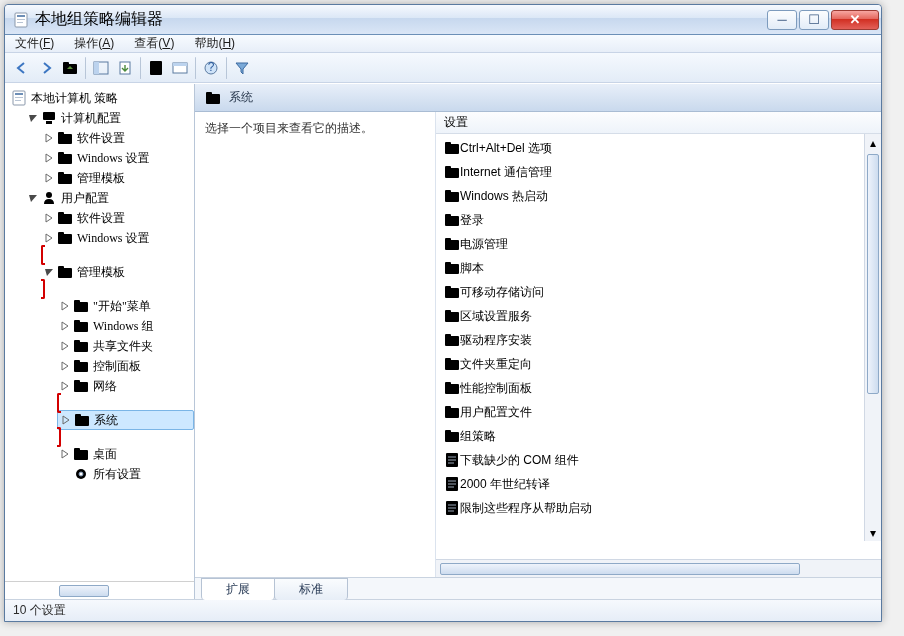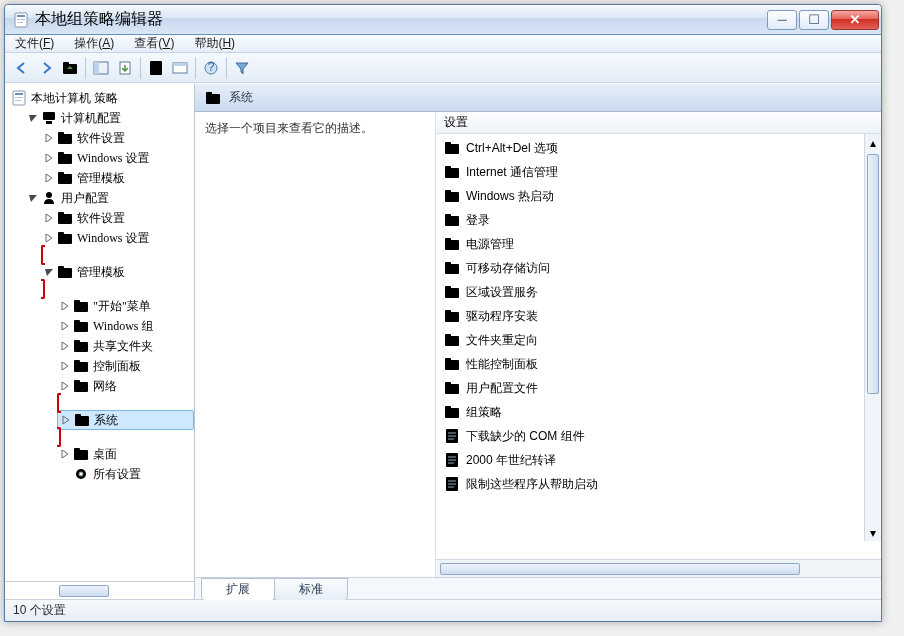--- a/index.html
+++ b/index.html
@@ -51,21 +51,21 @@
 .desc-col { width: 240px; padding: 8px 10px; color:#333; }
 .list-col { flex:1; border-left:1px solid #dbe3ee; display:flex; flex-direction:column; min-width:0; position:relative; }
 .list-header { height: 22px; border-bottom: 1px solid #d5dde8; background: linear-gradient(#fcfdfe,#eef3fa); display:flex; align-items:center; padding: 0 8px; }
 .list-scroll { flex:1; overflow:hidden; padding: 2px 0; position:relative;}
 .vscrollbar { position:absolute; right:0; top:0; bottom:18px; width:17px; background:#f0f3f8; border-left:1px solid #d0d8e4; }
 .vscrollbar .arr { height:17px; display:flex; align-items:center; justify-content:center; }
 .vscrollbar .thumb { position:absolute; top:20px; left:2px; right:2px; height:240px; background:linear-gradient(90deg,#eef3fb,#cddcef); border:1px solid #8ea9c7; border-radius:2px; }
 .hscrollbar { height:18px; border-top:1px solid #d0d8e4; background:#f0f3f8; display:flex; align-items:center; padding: 0 17px 0 2px; position:relative;}
 .hscrollbar .thumb { height:12px; flex:0 0 360px; background:linear-gradient(#eef3fb,#cddcef); border:1px solid #8ea9c7; border-radius:2px; margin-left:2px;}
 
-.list-row { display:flex; align-items:center; height:24px; padding: 0 8px; gap:6px; cursor:default; }
+.list-row { display:flex; align-items:center; height:24px; padding: 0 8px; cursor:default; }
 .list-row .ico { width:16px; height:16px; display:inline-flex; }
 .list-row .txt { color:#000; }
 
 .tabs-row { height: 22px; border-top:1px solid #c9d3e0; display:flex; align-items:flex-end; padding: 0 6px; background:#f4f7fb; }
 .tab { padding: 2px 24px; border:1px solid #b6c3d4; border-bottom:none; background: linear-gradient(#fafcfe,#e7eef7); margin-right:-1px; font-size:12px; color:#2a3c57; position:relative; top:1px; border-radius: 0 0 4px 4px;}
 .tab.active { background:#fff; }
 
 .statusbar { height: 22px; border-top:1px solid #c9d3e0; background: linear-gradient(#f6f9fd,#e6edf7); display:flex; align-items:center; padding: 0 8px; color:#2b2b2b; font-size:12px;}
 .tri-exp{fill:#5a5a5a;}
 </style>
@@ -524,20 +524,28 @@
                   </svg>
                 </span>
                 <span class="txt">电源管理</span>
               </div>
               <div class="list-row">
                 <span class="ico">
                   <svg class="folder-svg" viewBox="0 0 16 16">
                     <use href="#icon-folder"></use>
                   </svg>
                 </span>
+                <span class="txt">脚本</span>
+              </div>
+              <div class="list-row">
+                <span class="ico">
+                  <svg class="folder-svg" viewBox="0 0 16 16">
+                    <use href="#icon-folder"></use>
+                  </svg>
+                </span>
                 <span class="txt">可移动存储访问</span>
               </div>
               <div class="list-row">
                 <span class="ico">
                   <svg class="folder-svg" viewBox="0 0 16 16">
                     <use href="#icon-folder"></use>
                   </svg>
                 </span>
                 <span class="txt">区域设置服务</span>
               </div>

